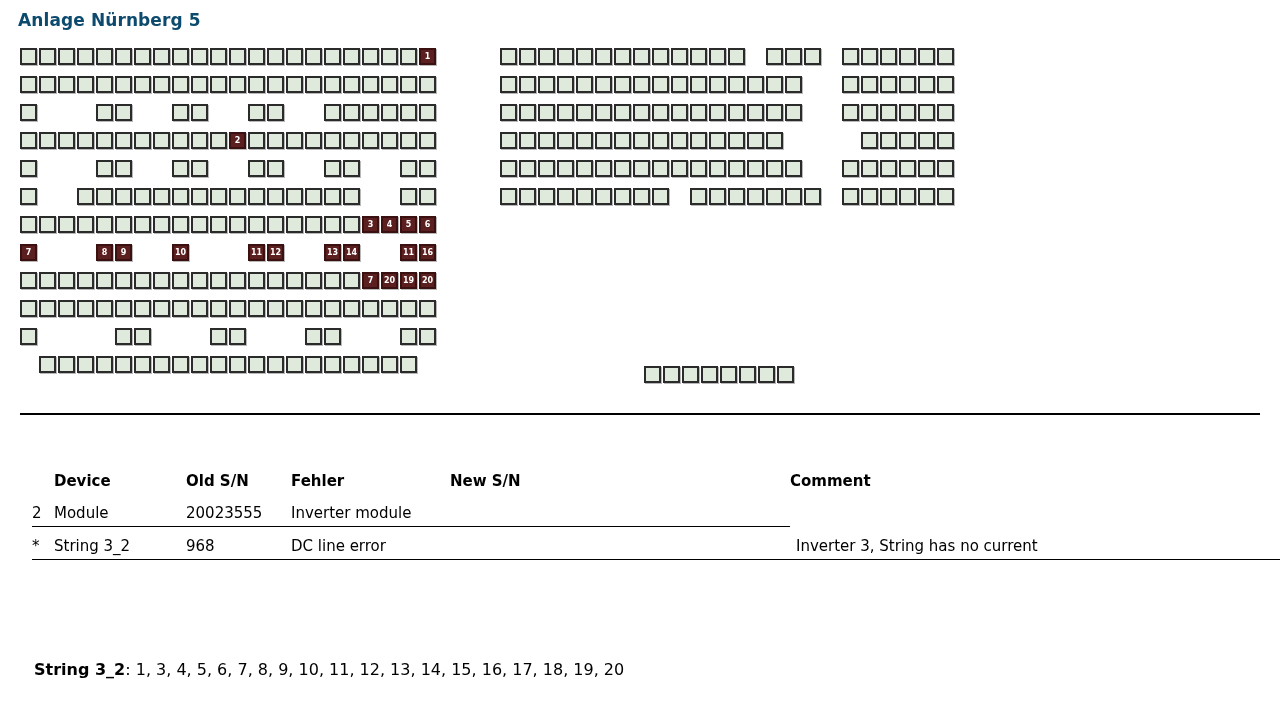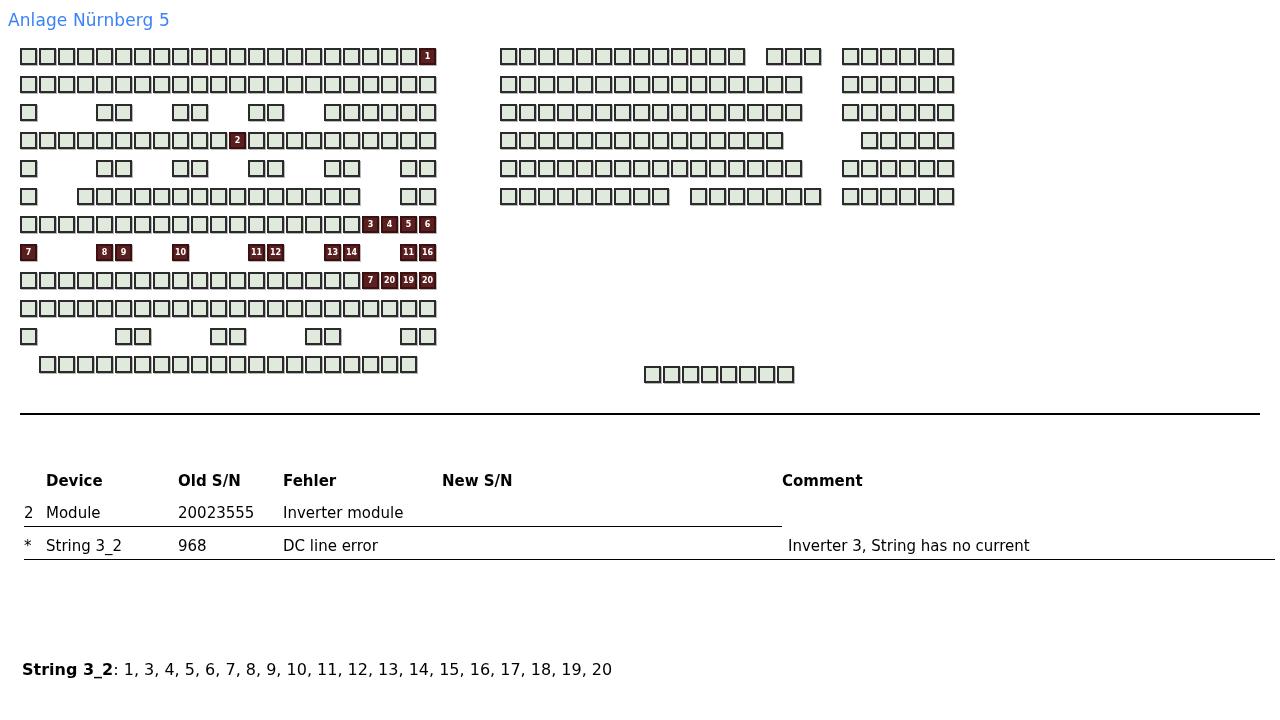--- a/index.html
+++ b/index.html
@@ -12,25 +12,25 @@
     height: 720px;
     font-family: "DejaVu Sans", "Liberation Sans", sans-serif;
     color: #000000;
     position: relative;
     overflow: hidden;
   }
 
   
   #plant-title {
     position: absolute;
-    left: 8px;
+    left: 18px;
     top: 10px;
     font-size: 17px;
-    font-weight: 400;
-    color: #3b82f6;
+    font-weight: 700;
+    color: #0c4a6e;
     letter-spacing: 0.1px;
   }
 
   
   #module-map {
     position: absolute;
     left: 0;
     top: 48px;
     width: 1280px;
     height: 355px;
@@ -79,21 +79,21 @@
     left: 20px;
     top: 413px;
     width: 1240px;
     height: 0;
     border-top: 2px solid #000000;
   }
 
   
   #fault-table {
     position: absolute;
-    left: 24px;
+    left: 32px;
     top: 462px;
     width: 1245px;
   }
   .ft-row {
     display: flex;
     align-items: flex-end;
   }
   .ft-head {
     height: 32px;
     font-size: 15px;
@@ -131,21 +131,21 @@
   .col-idx     { width: 22px;  flex: 0 0 auto; text-align: left; }
   .col-device  { width: 118px; flex: 0 0 auto; }
   .col-oldsn   { width: 105px; flex: 0 0 auto; margin-left: 14px; }
   .col-fehler  { width: 170px; flex: 0 0 auto; }
   .pad-l { padding-left: 6px; }
   .head-device { padding-left: 22px; }
 
   
   #string-footer {
     position: absolute;
-    left: 22px;
+    left: 34px;
     top: 660px;
     font-size: 16px;
   }
   #string-footer .sf-label {
     font-weight: bold;
   }
   #string-footer .sf-values {
     font-weight: normal;
   }
 </style>

